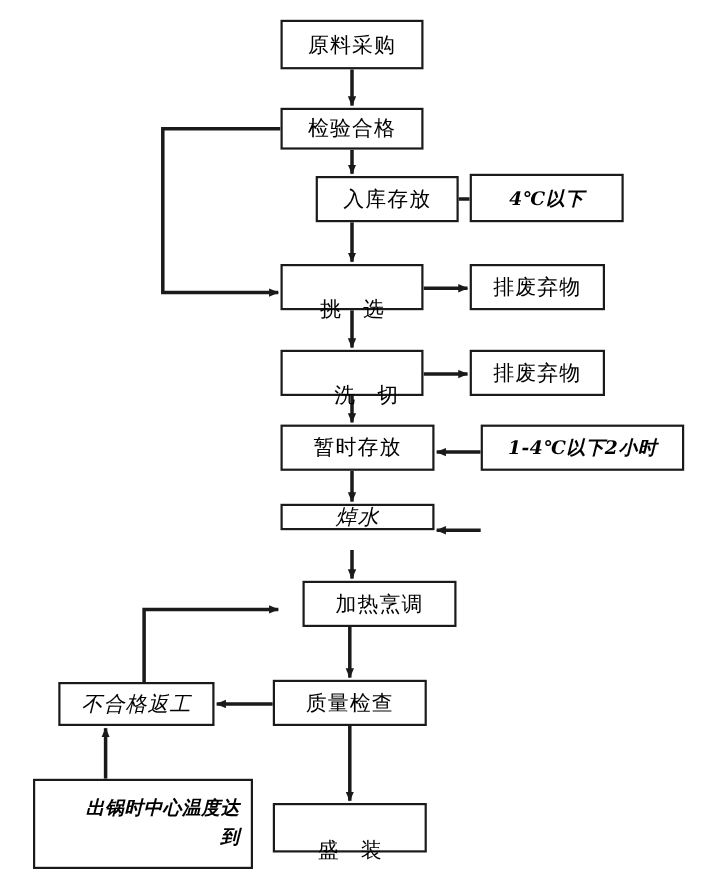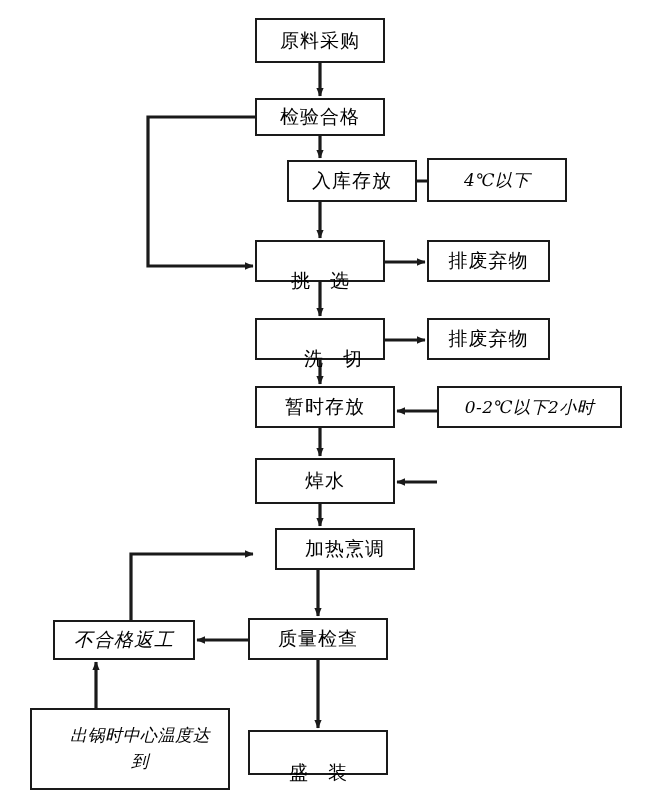--- a/index.html
+++ b/index.html
@@ -36,29 +36,29 @@
     z-index: 2;
   }
   .node.process {
     font-size: 19px;
     letter-spacing: 1px;
     font-weight: 500;
   }
   .node.note {
     font-size: 17px;
     font-style: italic;
-    font-weight: normal;
+    font-weight: bold;
     letter-spacing: 0.5px;
     font-family: "DejaVu Serif", serif;
   }
   .node.note.multiline {
     display: block;
     padding: 12px 10px 0 30px;
     line-height: 1.55;
-    text-align: center;
+    text-align: right;
   }
   .spaced { letter-spacing: 7px; margin-top: 40px; }
   .spaced-inner { padding-left: 7px; }
 </style>
 </head>
 <body>
 
 <div id="canvas">
 
   <svg id="wires" viewBox="0 0 660 797">
@@ -106,21 +106,21 @@
   </div>
 
   <div class="node process" style="left:255px;top:318px;width:130px;height:42px;padding-left:26px;">
     <span class="spaced spaced-inner">洗 切</span>
   </div>
 
   <div class="node process" style="left:255px;top:386px;width:140px;height:42px;">
     <span>暂时存放</span>
   </div>
 
-  <div class="node process" style="left:255px;top:458px;width:140px;height:46px;">
+  <div class="node process" style="left:255px;top:458px;width:140px;height:24px;font-style:italic;">
     <span>焯水</span>
   </div>
 
   <div class="node process" style="left:255px;top:528px;width:140px;height:42px;margin-left:20px;">
     <span>加热烹调</span>
   </div>
 
   <div class="node process" style="left:248px;top:618px;width:140px;height:42px;">
     <span>质量检查</span>
   </div>
@@ -139,21 +139,21 @@
 
   <div class="node process" style="left:427px;top:318px;width:123px;height:42px;">
     <span>排废弃物</span>
   </div>
 
   <div class="node note" style="left:427px;top:158px;width:140px;height:44px;">
     <span>4℃以下</span>
   </div>
 
   <div class="node note" style="left:437px;top:386px;width:185px;height:42px;">
-    <span>0-2℃以下2小时</span>
+    <span>1-4℃以下2小时</span>
   </div>
 
 
   <div class="node note multiline" style="left:30px;top:708px;width:200px;height:82px;">
     <div>出锅时中心温度达到</div>
   </div>
 
 </div>
 
 </body></html>

